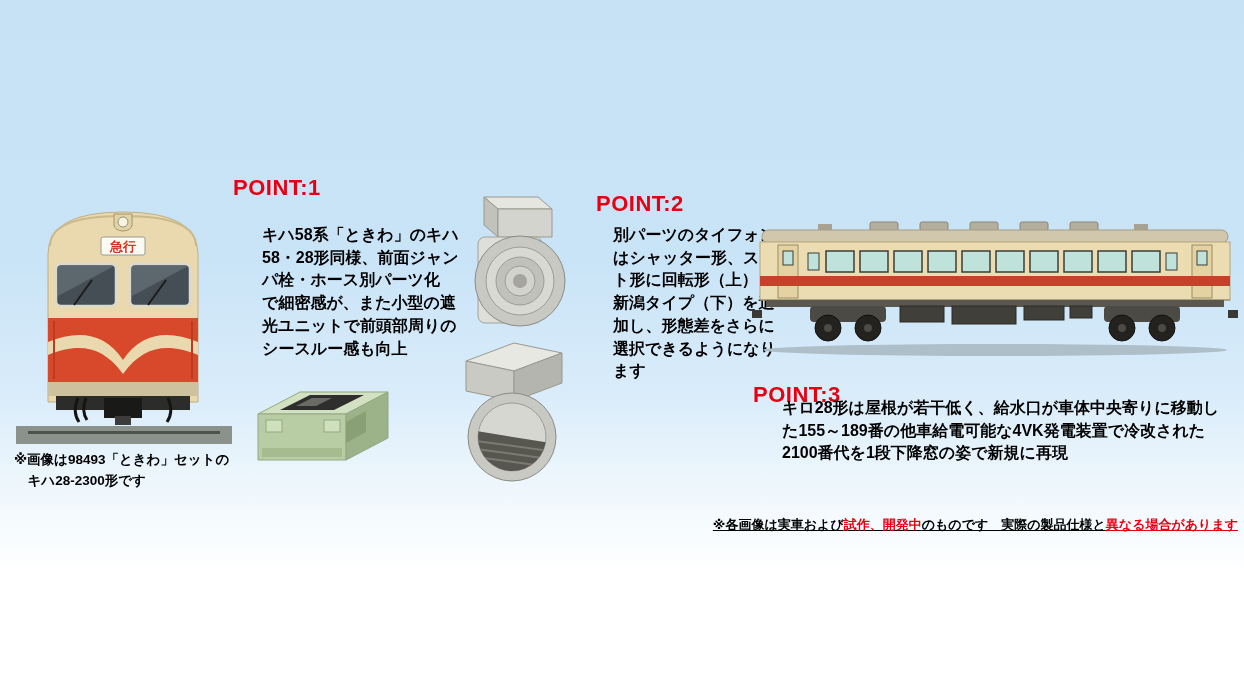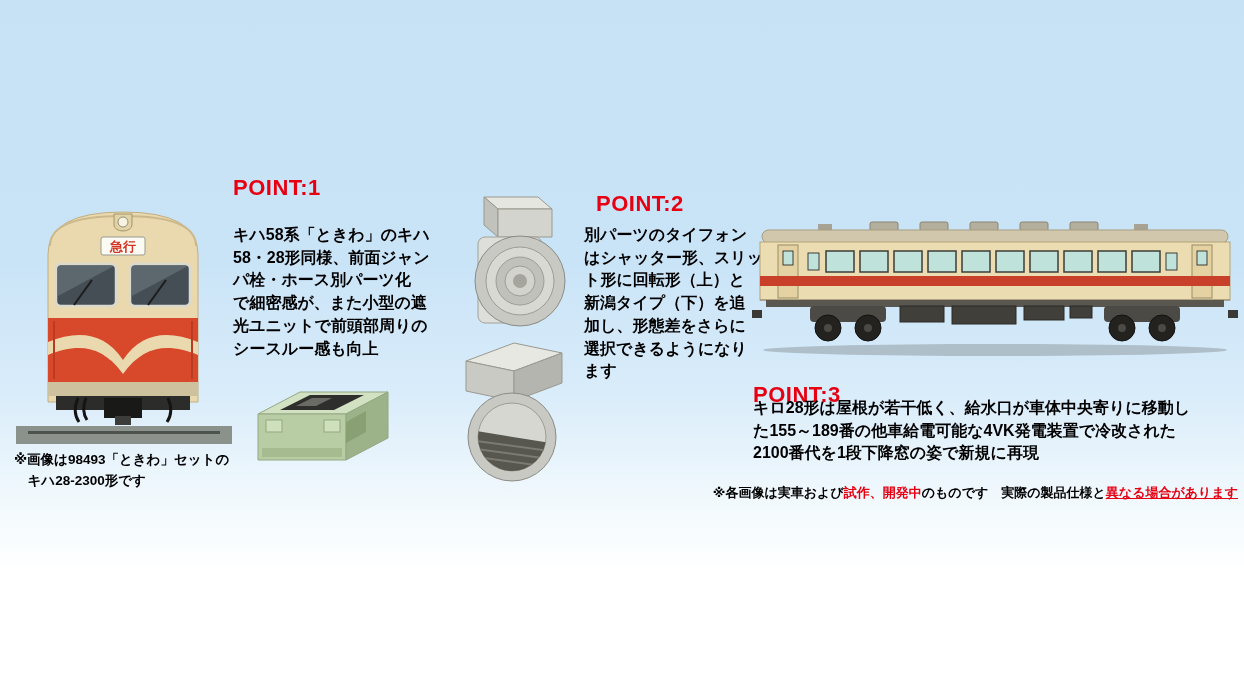--- a/index.html
+++ b/index.html
@@ -9,21 +9,21 @@
     background:linear-gradient(180deg,#c7e2f5 0%, #cae4f7 38%, #d9ecfa 56%, #f2f9fd 72%, #ffffff 82%, #ffffff 100%);
     font-family:"Liberation Sans","DejaVu Sans",sans-serif;
     color:#000;
   }
   .abs { position:absolute; }
   figure { display:block; }
   .point-heading {
     color:#e60012; font-weight:800; font-size:22px; line-height:1; letter-spacing:.5px;
   }
   .point-body {
-    font-size:16px; line-height:1.42; font-weight:600; white-space:pre-line; color:#000;
+    font-size:16px; line-height:1.42; font-weight:600; white-space:pre-line; color:#000;margin-left:29px;
   }
   .caption {
     font-size:13.5px; line-height:1.55; white-space:pre-line; color:#000;font-weight:bold;
   }
   .disclaimer {
     font-size:13px; font-weight:700; white-space:nowrap; color:#000;
   }
   .disclaimer .red { color:#e60012; }
   .disclaimer .red-underline { color:#e60012; text-decoration:underline; }
 </style>
@@ -204,17 +204,17 @@
       <rect x="0" y="92" width="10" height="8" fill="#3a3936"></rect>
       <rect x="476" y="92" width="10" height="8" fill="#3a3936"></rect>
     </svg>
   </figure>
 
   <h2 class="abs point-heading" style="left:753px; top:384px;">POINT:3</h2>
   <p class="abs point-body" style="left:753px; top:397px; width:480px;">キロ28形は屋根が若干低く、給水口が車体中央寄りに移動し
 た155～189番の他車給電可能な4VK発電装置で冷改された
 2100番代を1段下降窓の姿で新規に再現</p>
 
-  <p class="abs disclaimer" style="right:6px; top:484px;">
+  <p class="abs disclaimer" style="right:6px; top:516px;text-decoration:underline;">
     <span>※各画像は実車および</span><span class="red">試作、開発中</span><span>のものです　実際の製品仕様と</span><span class="red-underline">異なる場合があります</span>
   </p>
 
 </div>
 
 </body></html>

